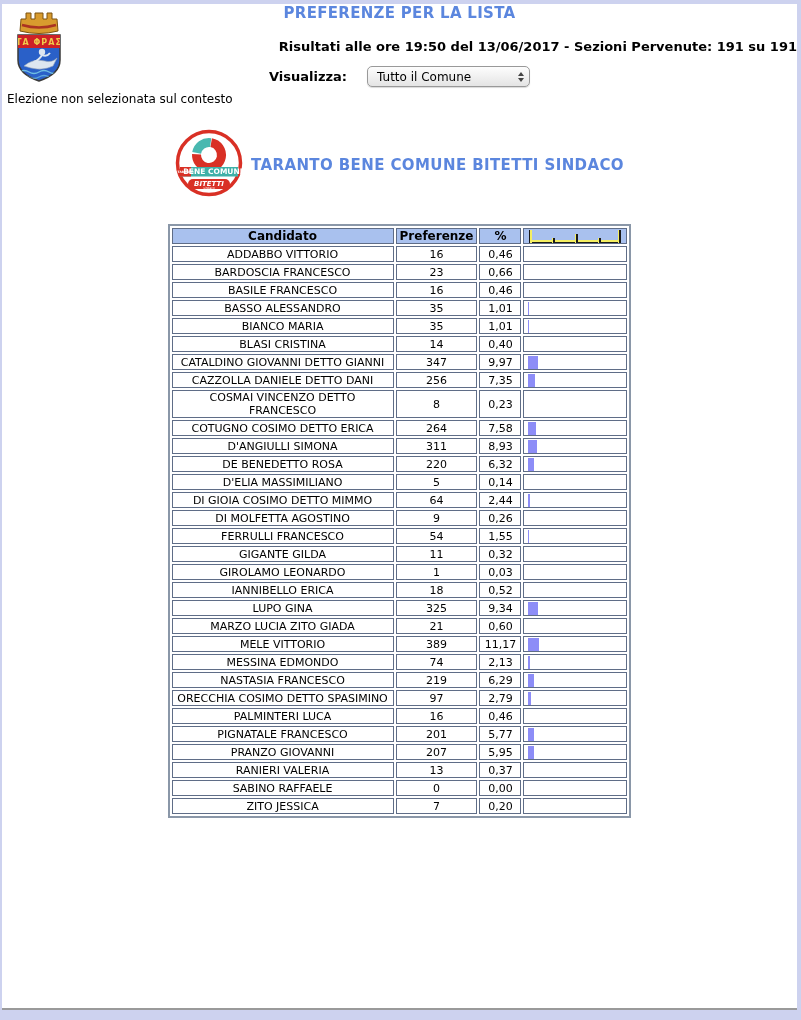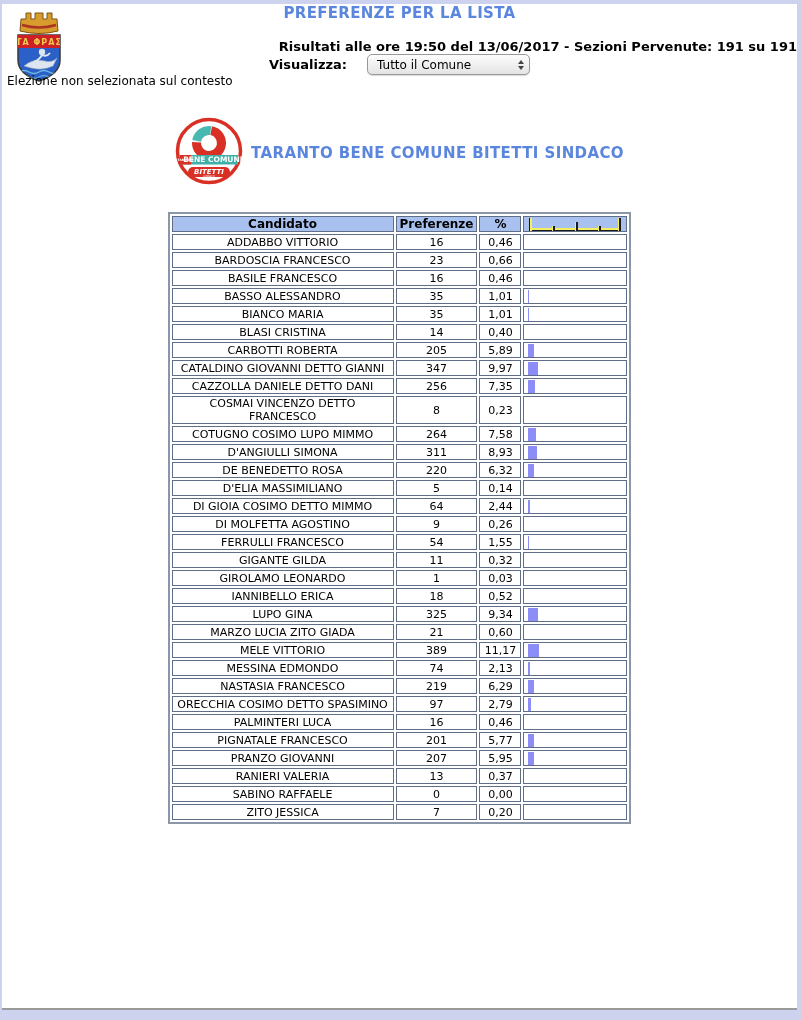--- a/index.html
+++ b/index.html
@@ -19,27 +19,27 @@
   .page{
     background:#fff;
     margin:4px 2px 0 2px;
     width:795px;
     height:1006px;
     position:relative;
     border-bottom:2px solid #9a9a9a;
     overflow:hidden;
   }
   .arms{position:absolute;top:4px;left:13px;}
-  .context-note{position:absolute;top:70px;left:5px;font-size:12px;}
+  .context-note{position:absolute;top:88px;left:5px;font-size:12px;}
   .page-title{
     margin:0;text-align:center;
     font-size:15px;font-weight:bold;color:var(--accent-blue);letter-spacing:.3px;
   }
   .results-line{text-align:right;margin-top:17px;font-size:13px;font-weight:bold;}
-  .visualizza-row{display:flex;justify-content:center;align-items:center;gap:20px;margin-top:0;}
+  .visualizza-row{display:flex;justify-content:center;align-items:center;gap:20px;margin-top:12px;}
   .vis-label{font-size:13px;font-weight:bold;}
   .select-box{
     width:163px;height:21px;border:1px solid #999;border-radius:5px;
     background:linear-gradient(#fdfdfd,#e4e4e4);
     display:flex;align-items:center;padding:0 5px 0 9px;font-size:12px;
     box-shadow:0 1px 1px rgba(0,0,0,.15);cursor:default;
   }
   .select-value{flex:1;}
   .select-stepper{display:flex;flex-direction:column;align-items:center;gap:2px;}
   .tri{width:0;height:0;border-left:3.5px solid transparent;border-right:3.5px solid transparent;}
@@ -210,28 +210,20 @@
 
   <tr>
     <td class="c-name">BLASI CRISTINA</td>
     <td class="c-pref">14</td>
     <td class="c-pct">0,40</td>
     <td class="c-bar">
       
     </td>
   </tr>
 
-  <tr>
-    <td class="c-name">CARBOTTI ROBERTA</td>
-    <td class="c-pref">205</td>
-    <td class="c-pct">5,89</td>
-    <td class="c-bar">
-      <div class="bar" style="width: 6px;"></div>
-    </td>
-  </tr>
 
   <tr>
     <td class="c-name">CATALDINO GIOVANNI DETTO GIANNI</td>
     <td class="c-pref">347</td>
     <td class="c-pct">9,97</td>
     <td class="c-bar">
       <div class="bar" style="width: 10px;"></div>
     </td>
   </tr>
 
@@ -247,21 +239,21 @@
   <tr>
     <td class="c-name">COSMAI VINCENZO DETTO FRANCESCO</td>
     <td class="c-pref">8</td>
     <td class="c-pct">0,23</td>
     <td class="c-bar">
       
     </td>
   </tr>
 
   <tr>
-    <td class="c-name">COTUGNO COSIMO LUPO MIMMO</td>
+    <td class="c-name">COTUGNO COSIMO DETTO ERICA</td>
     <td class="c-pref">264</td>
     <td class="c-pct">7,58</td>
     <td class="c-bar">
       <div class="bar" style="width: 8px;"></div>
     </td>
   </tr>
 
   <tr>
     <td class="c-name">D'ANGIULLI SIMONA</td>
     <td class="c-pref">311</td>

